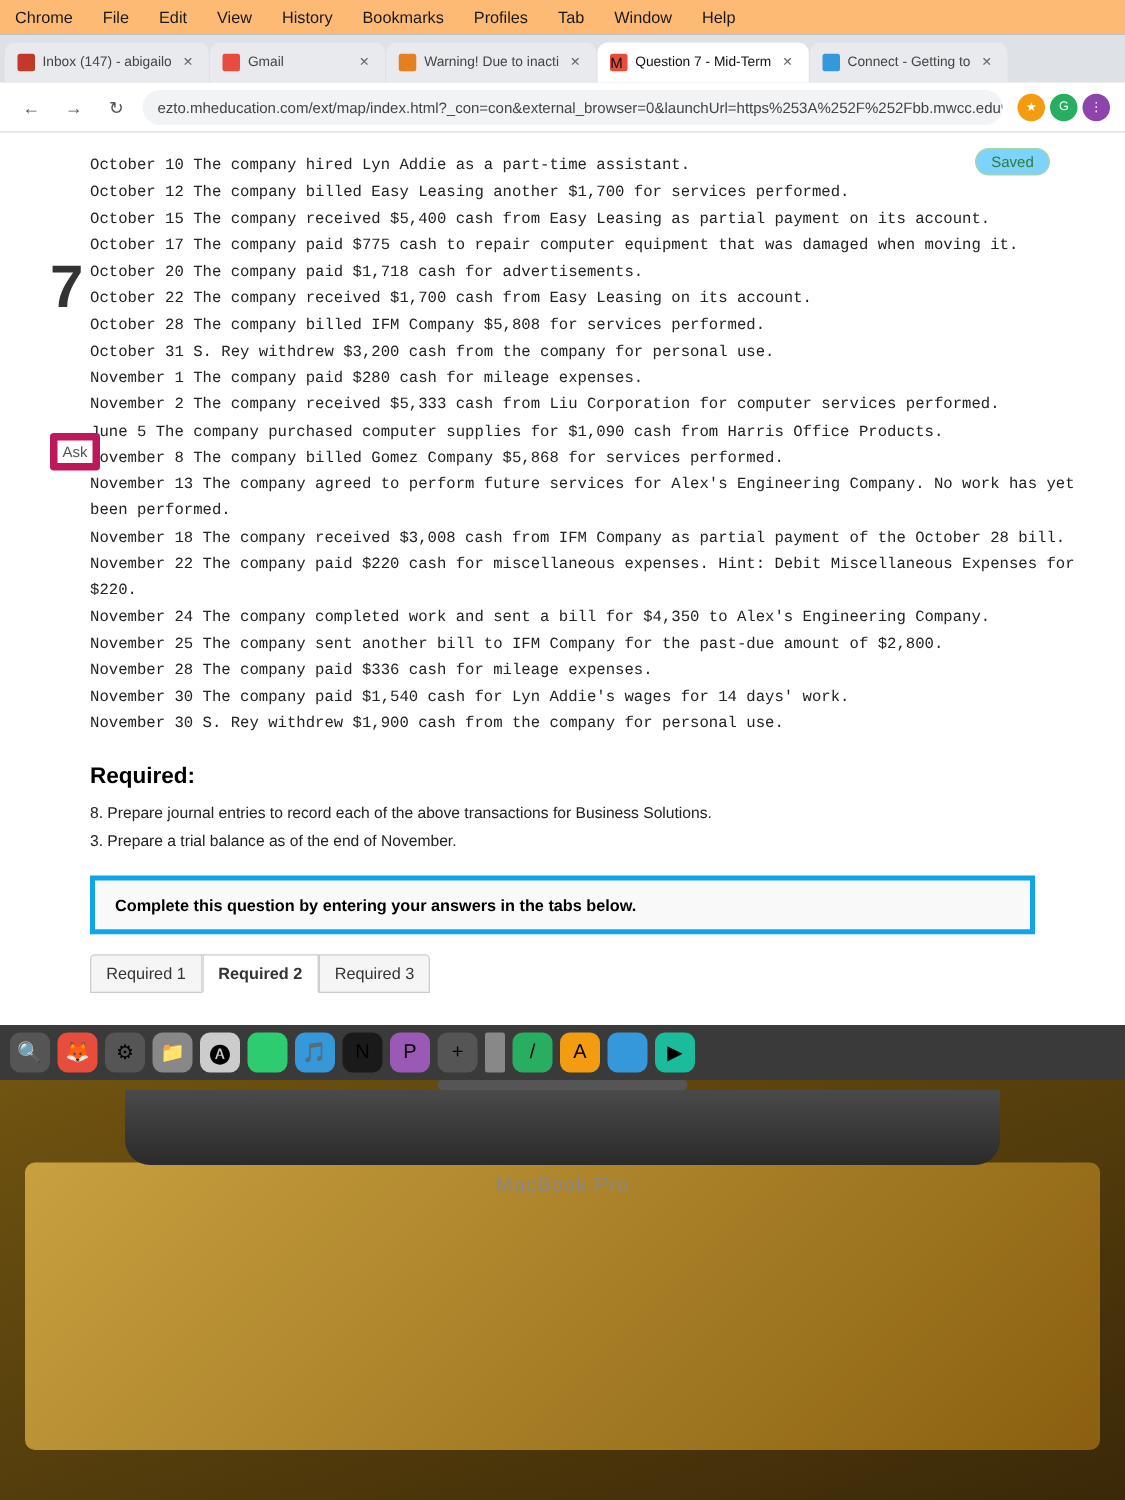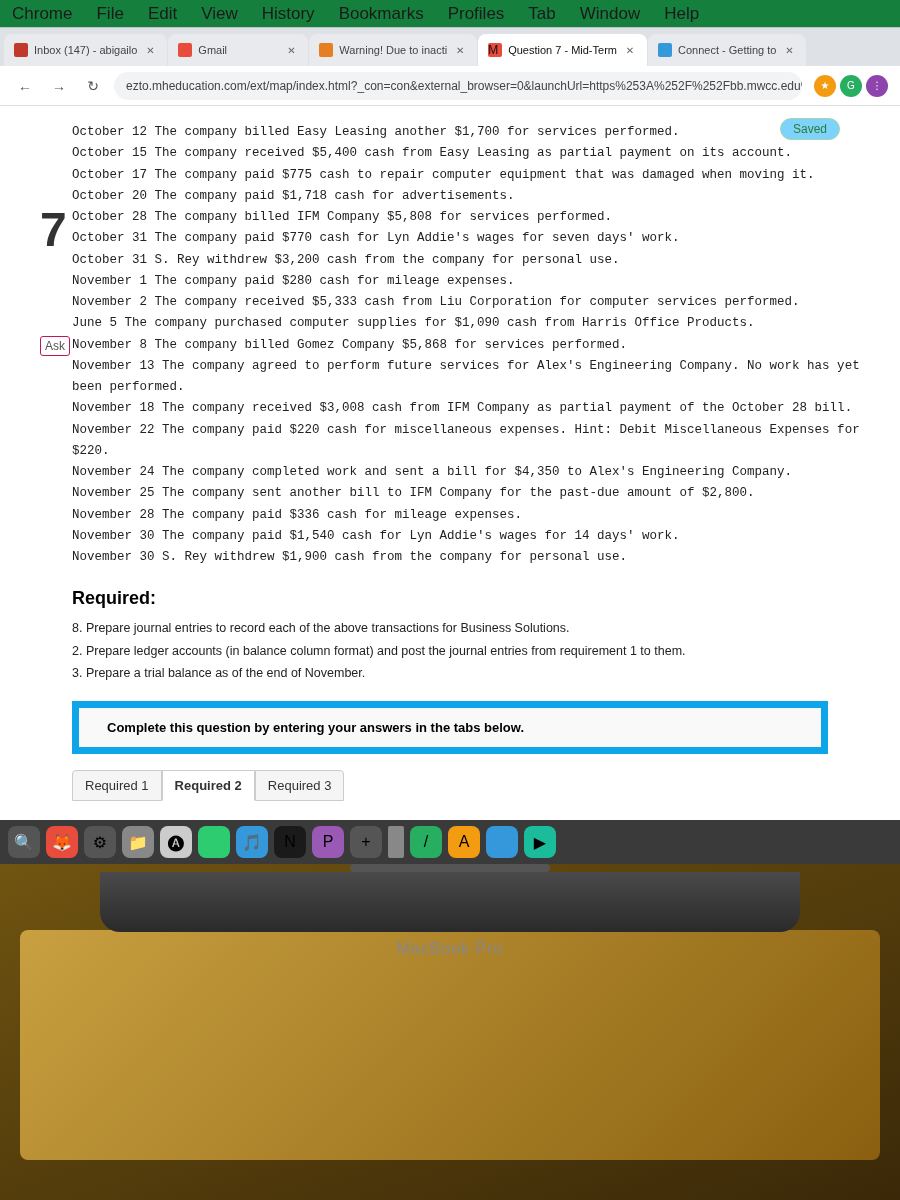--- a/index.html
+++ b/index.html
@@ -27,26 +27,26 @@
       left: 0;
       right: 0;
       height: 820px;
       background: #f0f0f0;
       z-index: 1;
     }
 
     
     .chrome-menu {
       height: 28px;
-      background: #15803d;
+      background: #fdba74;
       display: flex;
       align-items: center;
       padding: 0 8px;
       gap: 16px;
-      font-size: 17px;
+      font-size: 13px;
       color: #1a1a1a;
       border-bottom: 1px solid #c0c0c0;
     }
 
     .chrome-menu-item {
       cursor: pointer;
       padding: 2px 4px;
       border-radius: 3px;
     }
 
@@ -221,23 +221,23 @@
     }
 
     .required-items {
       font-size: 12.5px;
       line-height: 1.8;
       color: #222;
     }
 
     .complete-box {
       margin: 16px 40px;
-      padding: 12px 28px;
+      padding: 12px 16px;
       background: #f9f9f9;
-      border: 7px solid #0ea5e9;
+      border: 4px solid #0ea5e9;
       font-size: 13px;
       font-weight: bold;
     }
 
     .tabs-nav {
       margin: 12px 40px;
       display: flex;
       gap: 0;
     }
 
@@ -295,21 +295,21 @@
     }
 
     .ask-label {
       position: absolute;
       left: 8px;
       top: 48%;
       font-size: 12px;
       color: #555;
       background: #fff;
       padding: 2px 4px;
-      border: 1px solid #be185d;
+      border: 6px solid #be185d;
       border-radius: 3px;
     }
   </style>
 </head>
 <body>
 
 <div class="laptop-bg"></div>
 
 <div class="screen-area">
 
@@ -367,47 +367,47 @@
   </div>
 
   <div class="content-area">
     <div class="saved-badge">Saved</div>
 
     <div style="position:relative; min-height: 400px;">
       <div class="problem-number">7</div>
       <div class="ask-label">Ask</div>
 
       <div class="content-text">
+        <p>October 10  The company hired Lyn Addie as a part-time assistant.</p>
         <p>October 12  The company billed Easy Leasing another $1,700 for services performed.</p>
         <p>October 15  The company received $5,400 cash from Easy Leasing as partial payment on its account.</p>
         <p>October 17  The company paid $775 cash to repair computer equipment that was damaged when moving it.</p>
         <p>October 20  The company paid $1,718 cash for advertisements.</p>
+        <p>October 22  The company received $1,700 cash from Easy Leasing on its account.</p>
         <p>October 28  The company billed IFM Company $5,808 for services performed.</p>
-        <p>October 31  The company paid $770 cash for Lyn Addie's wages for seven days' work.</p>
         <p>October 31  S. Rey withdrew $3,200 cash from the company for personal use.</p>
         <p>November 1  The company paid $280 cash for mileage expenses.</p>
         <p>November 2  The company received $5,333 cash from Liu Corporation for computer services performed.</p>
         <p>June 5  The company purchased computer supplies for $1,090 cash from Harris Office Products.</p>
         <p>November 8  The company billed Gomez Company $5,868 for services performed.</p>
         <p>November 13 The company agreed to perform future services for Alex's Engineering Company. No work has yet been performed.</p>
         <p>November 18 The company received $3,008 cash from IFM Company as partial payment of the October 28 bill.</p>
         <p>November 22 The company paid $220 cash for miscellaneous expenses. Hint: Debit Miscellaneous Expenses for $220.</p>
         <p>November 24 The company completed work and sent a bill for $4,350 to Alex's Engineering Company.</p>
         <p>November 25 The company sent another bill to IFM Company for the past-due amount of $2,800.</p>
         <p>November 28 The company paid $336 cash for mileage expenses.</p>
         <p>November 30 The company paid $1,540 cash for Lyn Addie's wages for 14 days' work.</p>
         <p>November 30 S. Rey withdrew $1,900 cash from the company for personal use.</p>
       </div>
     </div>
 
     <div class="required-section">
       <div class="required-title">Required:</div>
       <div class="required-items">
         <p>8. Prepare journal entries to record each of the above transactions for Business Solutions.</p>
-        <p>2. Prepare ledger accounts (in balance column format) and post the journal entries from requirement 1 to them.</p>
         <p>3. Prepare a trial balance as of the end of November.</p>
       </div>
     </div>
 
     <div class="complete-box">Complete this question by entering your answers in the tabs below.</div>
 
     <div class="tabs-nav">
       <button class="tab-btn">Required 1</button>
       <button class="tab-btn active">Required 2</button>
       <button class="tab-btn">Required 3</button>

